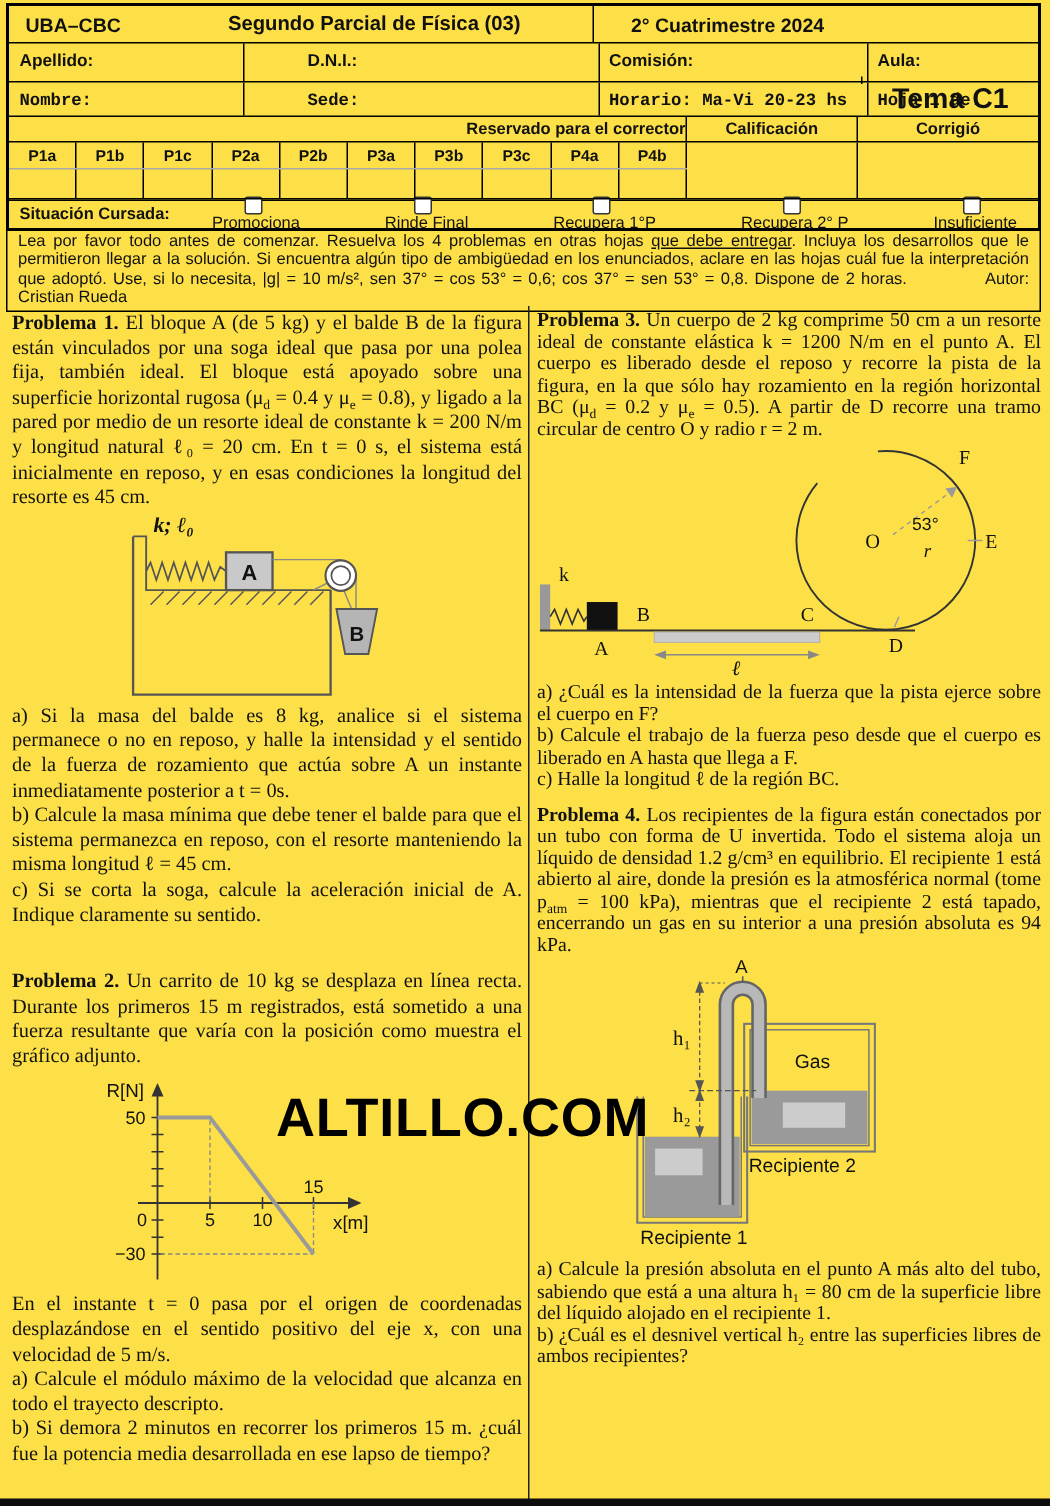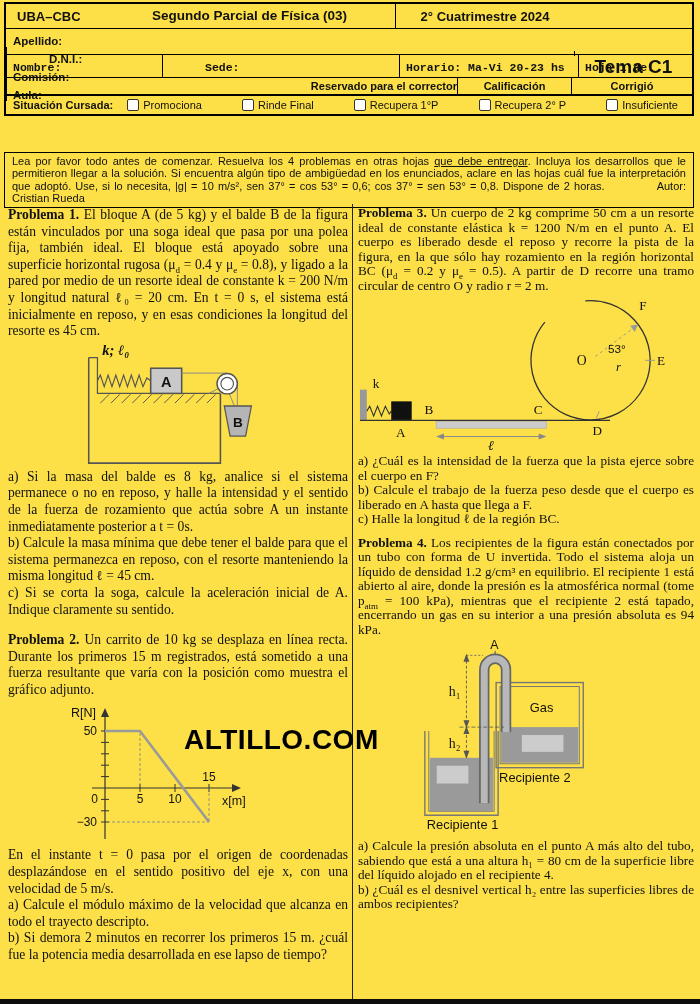--- a/index.html
+++ b/index.html
@@ -9,68 +9,68 @@
   .hdr{position:absolute;left:4px;top:2px;width:690px;border:2px solid #000;box-sizing:border-box;}
   .hrow{display:flex;border-bottom:1px solid #000;box-sizing:border-box;}
   .hrow:last-child{border-bottom:none;}
   .cell{box-sizing:border-box;}
   .r1{height:25px;font-weight:bold;}
   .r1 .c-org{width:128px;font-size:13px;padding:5px 0 0 11px;}
   .r1 .c-title{flex:1;font-size:13.5px;text-align:center;padding:4px 30px 0 0;}
   .r1 .c-term{width:179px;border-left:1px solid #000;font-size:13px;text-align:center;padding-top:5px;}
   .r1 .c-tema{width:118px;border-left:1px solid #000;font-size:19px;text-align:center;padding-top:5px;margin-top:47px;}
   .r23{font-weight:bold;font-size:11.5px;}
-  .r2{height:26px;flex-direction:column;}
+  .r2{height:26px;}
   .r3{height:23px;font-family:Liberation Mono, monospace;}
   .r23 .f1{width:156px;padding:6px 0 0 7px;}
   .r23 .f2{width:237px;border-left:1px solid #000;padding:6px 0 0 42px;}
   .r23 .f3{width:179px;border-left:1px solid #000;padding:6px 0 0 6px;}
   .r23 .f4{flex:1;border-left:1px solid #000;padding:6px 17px 0 6px;}
   .crowA{height:17px;font-weight:bold;font-size:11px;}
   .crowA .reservado{width:452px;text-align:right;border-right:1px solid #000;padding-top:2px;}
   .crowA .calif{width:114px;text-align:center;border-right:1px solid #000;padding-top:2px;}
   .crowA .corr{flex:1;text-align:center;padding-top:2px;}
   .crowB{height:38px;position:relative;}
   .pcell{width:45.2px;border-right:1px solid #000;font-size:10.5px;font-weight:bold;
          text-align:center;padding-top:3px;box-sizing:border-box;}
   .calB{width:114px;border-right:1px solid #000;box-sizing:border-box;}
   .corrB{flex:1;}
   .crowB .grayline{position:absolute;left:0;top:17px;width:452px;height:1px;background:#a9a9a9;}
   .srow{height:19px;border-top:1px solid #000;font-size:11px;display:flex;align-items:center;
         padding:0 14px 0 7px;}
-  .srow .slabel{font-weight:bold;margin-right:14px;}
+  .srow .slabel{font-weight:bold;margin-right:28px;}
   .srow .opts{flex:1;display:flex;justify-content:space-between;}
-  .opt{display:flex;align-items:center;}
+  .opt{display:flex;align-items:center;flex-direction:column;}
   .cb{display:inline-block;width:10px;height:10px;border:1.2px solid #333;border-radius:2px;
       margin-right:4px;background:#fff;}
   
   .instr{position:absolute;left:4px;top:152px;width:690px;box-sizing:border-box;
          border:1px solid #000;padding:2px 7px 3px 7px;font-size:11px;line-height:12.3px;
          text-align:justify;}
   .instr .ul{text-decoration:underline;}
   .instr .author{margin-left:52px;}
   
   .divider{position:absolute;left:352px;top:204px;width:1px;height:796px;background:#222;}
   .colL{position:absolute;left:8px;top:207px;width:340px;}
   .colR{position:absolute;left:358px;top:206px;width:336px;}
   .colL p,.colR p{font-family:"Liberation Serif","DejaVu Serif",serif;text-align:justify;margin:0;}
   .colL p{font-size:13.6px;line-height:16.6px;}
   .colR p{font-size:13.2px;line-height:14.5px;}
-  p.gap-top{margin-top:14px;}
+  p.gap-top{margin-top:28px;}
   p.gap-top-s{margin-top:9px;}
   sub{font-size:9px;line-height:0;}
   svg{display:block;}
   .fig1{margin:5px 0 2px 14px;}
   .graph{margin:3px 0 0 22px;}
   .fig3{margin:3px 0 2px 0;}
   .fig4{margin:2px 0 2px 46px;}
   svg text{font-family:"Liberation Serif","DejaVu Serif",serif;fill:#111;}
   svg text.sans{font-family:"Liberation Sans","DejaVu Sans",sans-serif;}
   
-  .watermark{position:absolute;left:184px;top:724px;font-size:28px;font-weight:bold;
+  .watermark{position:absolute;left:184px;top:724px;font-size:36px;font-weight:bold;
              letter-spacing:0.5px;color:#000;white-space:nowrap;text-align:right;}
   .botbar{position:absolute;left:0;bottom:0;width:700px;height:5px;background:#0d0d0d;}
 </style>
 </head>
 <body>
 
 <div class="page">
 
   <div class="hdr">
     <div class="hrow r1">
@@ -88,20 +88,35 @@
     <div class="hrow r23 r3">
       <div class="cell f1">Nombre:</div>
       <div class="cell f2">Sede:</div>
       <div class="cell f3">Horario: Ma-Vi 20-23 hs</div>
       <div class="cell f4">Hoja 1 de:</div>
     </div>
     <div class="hrow crowA">
       <div class="cell reservado">Reservado para el corrector</div>
       <div class="cell calif">Calificación</div>
       <div class="cell corr">Corrigió</div>
+    </div>
+    <div class="hrow crowB">
+      <div class="cell pcell">P1a</div>
+      <div class="cell pcell">P1b</div>
+      <div class="cell pcell">P1c</div>
+      <div class="cell pcell">P2a</div>
+      <div class="cell pcell">P2b</div>
+      <div class="cell pcell">P3a</div>
+      <div class="cell pcell">P3b</div>
+      <div class="cell pcell">P3c</div>
+      <div class="cell pcell">P4a</div>
+      <div class="cell pcell">P4b</div>
+      <div class="cell calB"></div>
+      <div class="cell corrB"></div>
+      <div class="grayline"></div>
     </div>
     <div class="hrow srow">
       <span class="slabel">Situación Cursada:</span>
       <span class="opts">
         <span class="opt">
             <span class="cb"></span>
             <span>Promociona</span>
           </span>
         <span class="opt">
             <span class="cb"></span>
@@ -257,19 +272,19 @@
         <path d="M62,121 l-3,-8 h6 z" fill="#555"></path>
         <line x1="62" y1="16.5" x2="79" y2="16.5" stroke="#555" stroke-width="0.8" stroke-dasharray="2,2"></line>
         <line x1="55" y1="89" x2="100" y2="89" stroke="#555" stroke-width="0.8" stroke-dasharray="4,2"></line>
       </g>
       <text x="56" y="58" text-anchor="end" font-size="14">h₁</text>
       <text x="56" y="110" text-anchor="end" font-size="14">h₂</text>
       <text class="sans" x="95" y="144" font-size="13">Recipiente 2</text>
       <text class="sans" x="22" y="192" font-size="13">Recipiente 1</text>
     </svg>
 
-    <p>a) Calcule la presión absoluta en el punto A más alto del tubo, sabiendo que está a una altura h₁ = 80 cm de la superficie libre del líquido alojado en el recipiente 4.</p>
+    <p>a) Calcule la presión absoluta en el punto A más alto del tubo, sabiendo que está a una altura h₁ = 80 cm de la superficie libre del líquido alojado en el recipiente 1.</p>
     <p>b) ¿Cuál es el desnivel vertical h₂ entre las superficies libres de ambos recipientes?</p>
   </div>
 
   <div class="watermark">ALTILLO.COM</div>
   <div class="botbar"></div>
 </div>
 
 </body></html>

